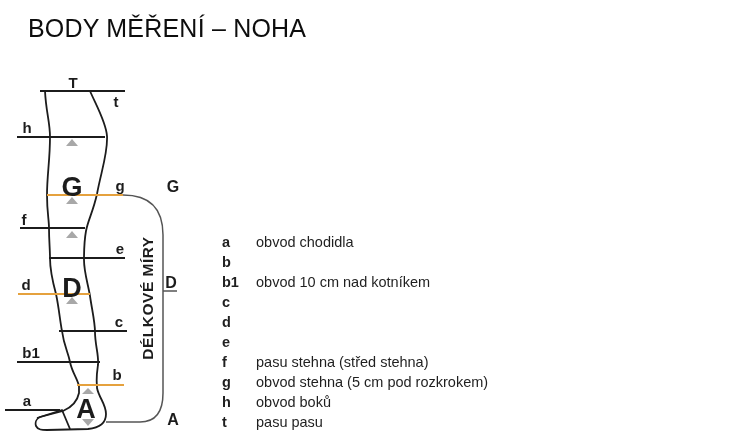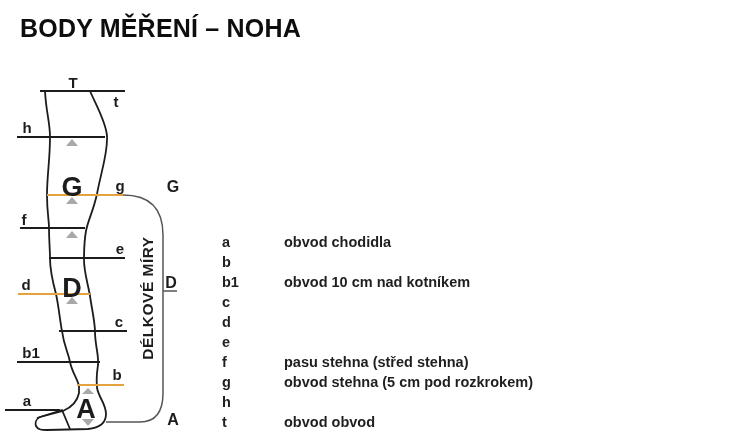--- a/index.html
+++ b/index.html
@@ -2,31 +2,31 @@
 <html><head>
 <meta charset="utf-8">
 <style>
   html,body{margin:0;padding:0;}
   body{
     width:750px;height:441px;background:#ffffff;position:relative;overflow:hidden;
     font-family:"Liberation Sans",sans-serif;
   }
   .page{position:absolute;inset:0;background:#fff;}
   .title{
-    position:absolute;left:20px;top:14px;font-size:25px;font-weight:700;
+    position:absolute;left:28px;top:14px;font-size:25px;font-weight:400;
     color:#0d0d0d;letter-spacing:0.2px;white-space:nowrap;
   }
   svg.diagram{position:absolute;left:0;top:0;}
   svg.diagram text{font-family:"Liberation Sans",sans-serif;font-weight:700;fill:#1c1c1c;}
   .legend{
     position:absolute;left:222px;top:232px;font-size:14.5px;color:#1f1f1f;
   }
   .legend-row{display:flex;line-height:20px;}
   .legend-key{width:34px;font-weight:700;flex:0 0 34px;}
-  .legend-label{font-weight:700;white-space:nowrap;margin-left:28px;}
+  .legend-label{font-weight:400;white-space:nowrap;}
 </style>
 </head>
 <body>
 
 <div class="page">
 
   <div class="title">BODY MĚŘENÍ – NOHA</div>
 
   <svg class="diagram" width="210" height="441" viewBox="0 0 210 441">
 
@@ -111,20 +111,21 @@
     <div class="legend-row">
       <span class="legend-key">f</span>
       <span class="legend-label">pasu stehna (střed stehna)</span>
     </div>
     <div class="legend-row">
       <span class="legend-key">g</span>
       <span class="legend-label">obvod stehna (5 cm pod rozkrokem)</span>
     </div>
     <div class="legend-row">
       <span class="legend-key">h</span>
+      <span class="legend-label">obvod boků</span>
     </div>
     <div class="legend-row">
       <span class="legend-key">t</span>
-      <span class="legend-label">obvod obvod</span>
+      <span class="legend-label">pasu pasu</span>
     </div>
   </div>
 
 </div>
 
 </body></html>

